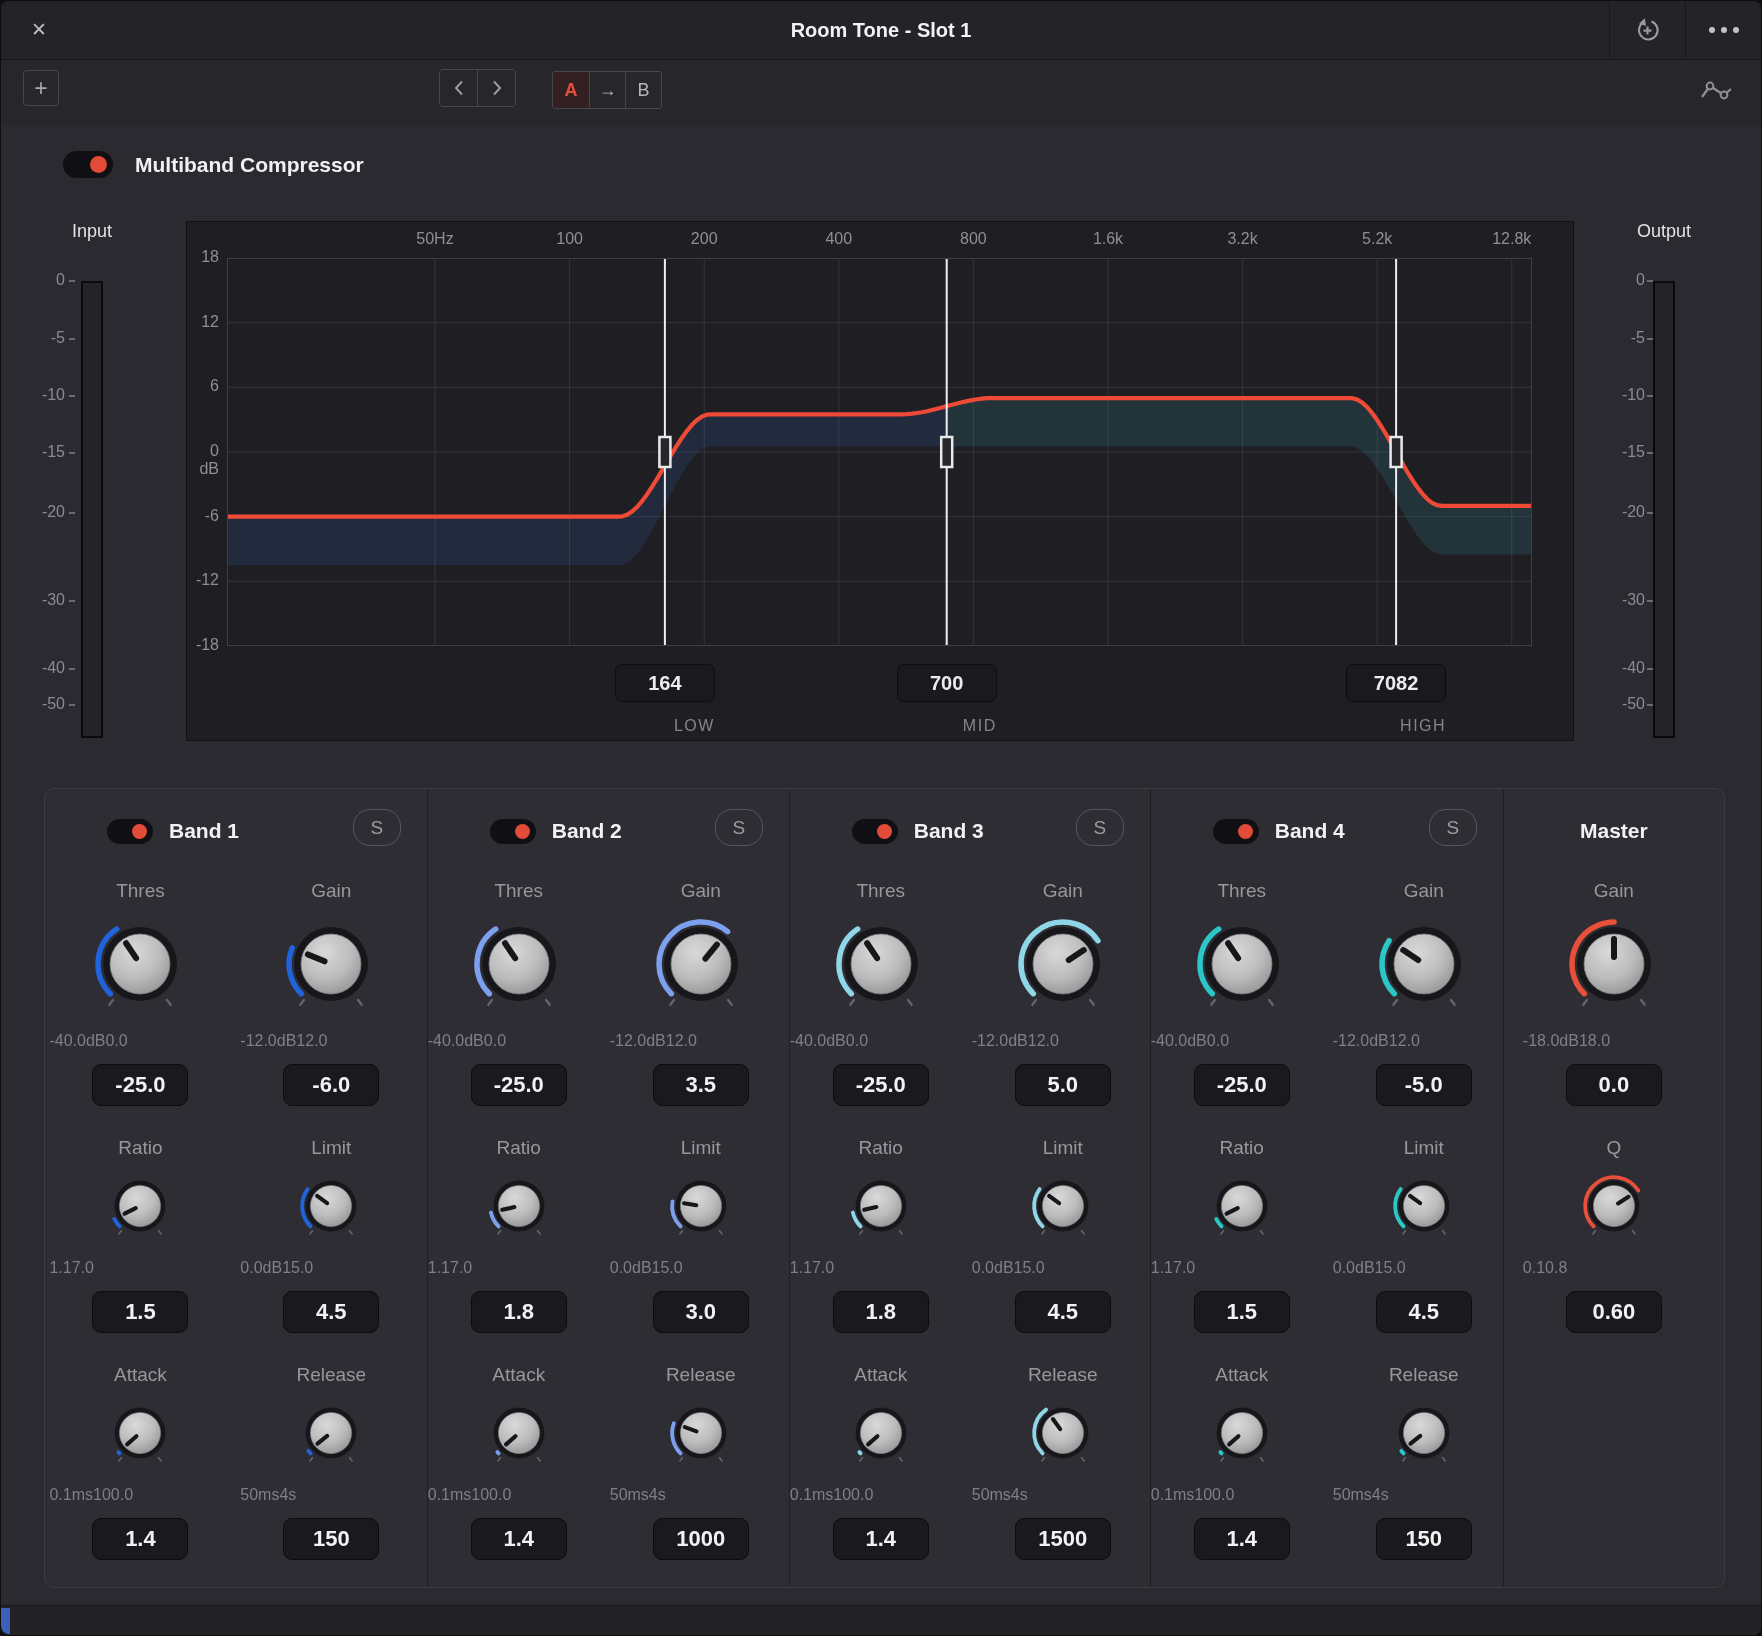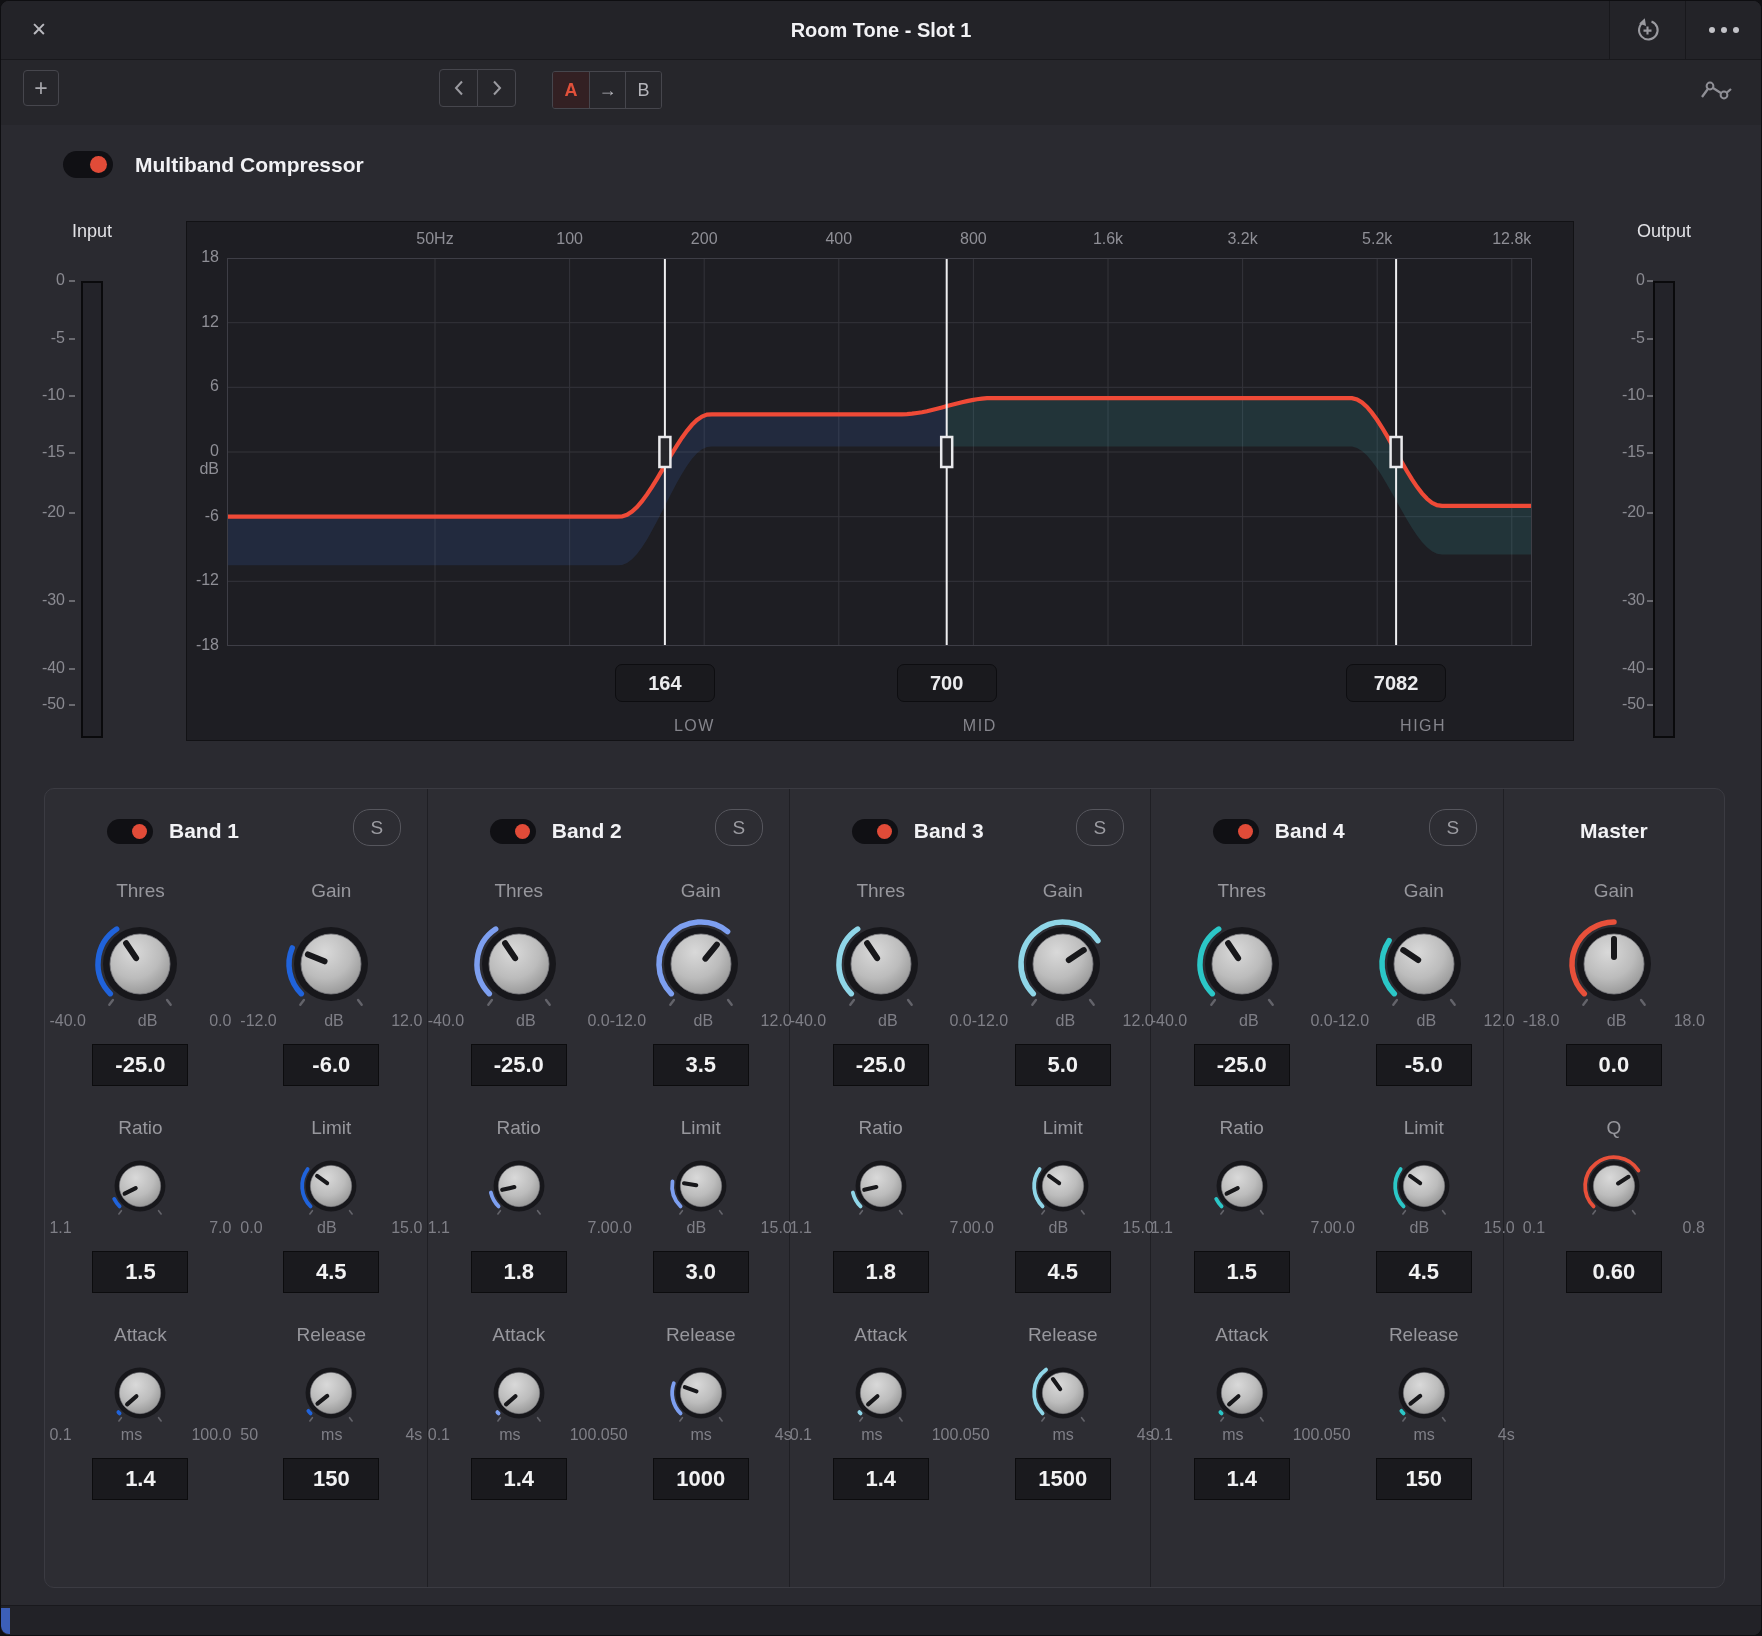--- a/index.html
+++ b/index.html
@@ -79,23 +79,23 @@
   .band-header{position:relative;height:36px;padding-top:24px;padding-left:62px;display:flex;align-items:center;gap:16px;}
   .band-name{color:#f2f2f5;font-size:21px;font-weight:bold;}
   .solo-btn{position:absolute;right:26px;top:20px;width:46px;height:35px;border:1px solid #56565d;border-radius:17px;
             color:#9c9ca2;font-size:19px;display:flex;align-items:center;justify-content:center;}
   .band-panel.master .band-header{padding-left:0;justify-content:center;}
   .knob-grid{display:grid;grid-template-columns:1fr 1fr;}
   .band-panel.master .knob-grid{grid-template-columns:1fr;}
   .knob-cell{display:flex;flex-direction:column;align-items:center;}
   .knob-label{margin-top:30px;height:24px;line-height:24px;color:#97979d;font-size:19px;}
   .knob{margin-top:13px;line-height:0;}
-  .range-row{margin-top:0;width:182px;display:flex;justify-content:space-between;color:#7f7f87;font-size:16px;
+  .range-row{margin-top:20px;width:182px;display:flex;justify-content:flex-start;color:#7f7f87;font-size:16px;
              white-space:nowrap;overflow:hidden;}
-  .value-box{margin-top:14px;width:96px;height:42px;background:#1a1a1e;border:1px solid #0c0c0e;border-radius:0;
+  .value-box{margin-top:14px;width:96px;height:42px;background:#1a1a1e;border:1px solid #0c0c0e;border-radius:9px;
              box-sizing:border-box;color:#f2f2f3;font-size:22px;font-weight:bold;text-align:center;line-height:40px;}
 
   .bottom-strip{position:absolute;left:0;top:1604px;width:100%;height:32px;background:#222227;border-top:1px solid #19191d;}
   .corner-accent{position:absolute;left:0;top:1607px;width:9px;height:26px;background:#3c5fb8;border-radius:0 0 0 8px;}
   svg{display:block;}
 </style>
 </head>
 <body>
 
 <svg width="0" height="0" style="position:absolute">

